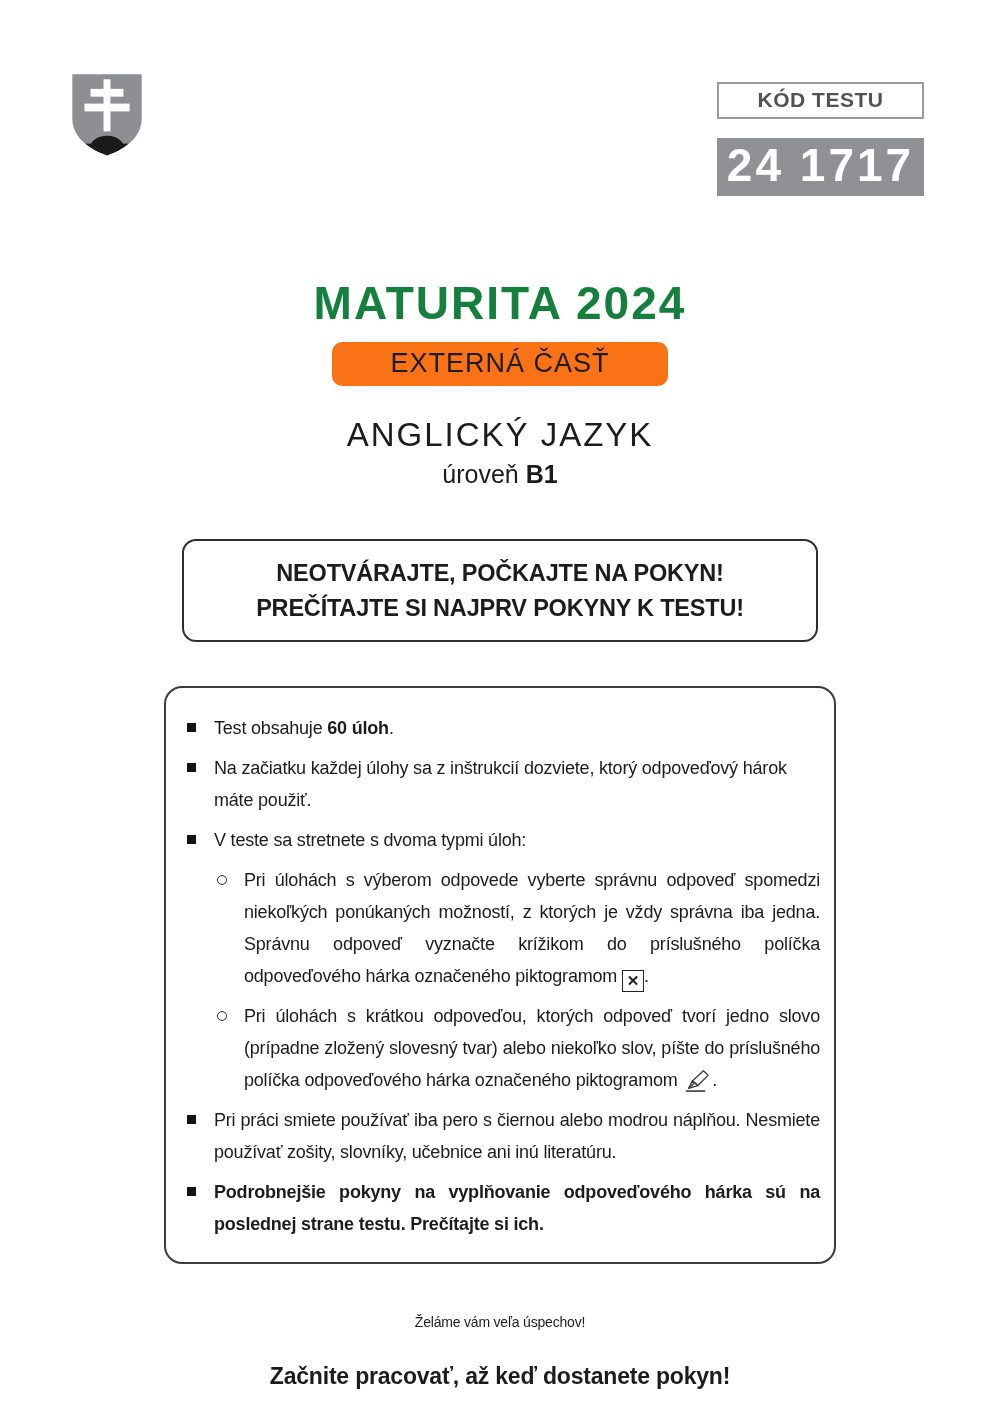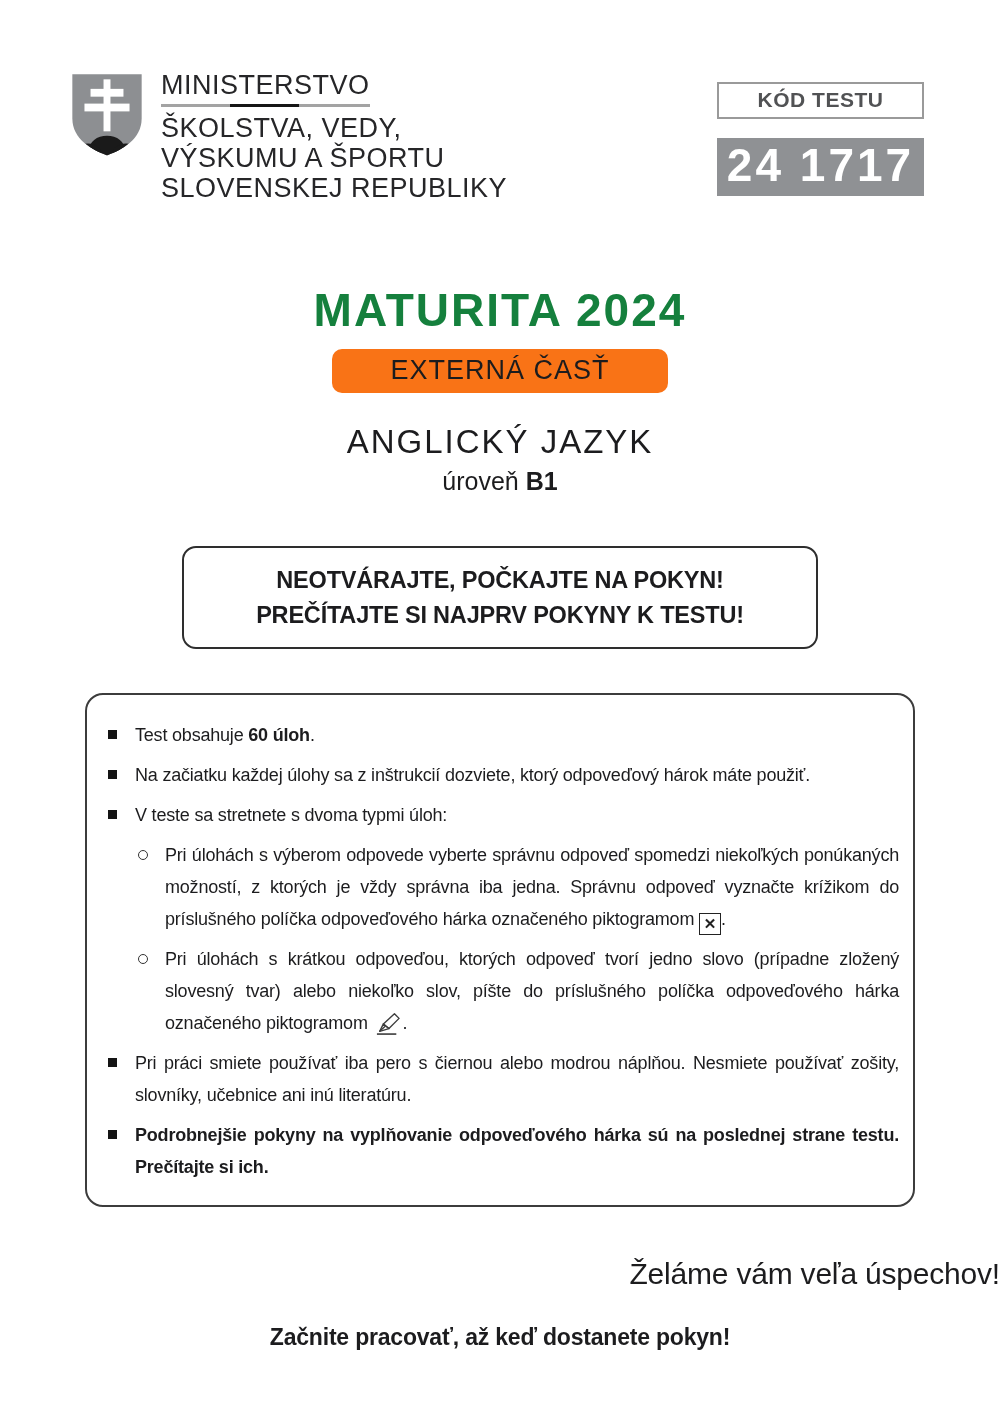--- a/index.html
+++ b/index.html
@@ -30,39 +30,39 @@
   .badge{display:inline-block;background:#f97316;border-radius:10px;
     padding:8px 58px 9px;font-size:27px;font-weight:normal;letter-spacing:1px;line-height:1;}
   .subject{text-align:center;margin-top:32px;font-size:33px;letter-spacing:2px;line-height:1;}
   .level{text-align:center;margin-top:11px;font-size:25px;line-height:1;}
   .level .b{font-weight:bold;}
   
   .warning-box{width:636px;margin:52px auto 0;border:2.5px solid #2e2e2e;border-radius:14px;
     padding:15px 10px 14px;text-align:center;box-sizing:border-box;}
   .warning-box .wline{font-size:23.5px;font-weight:bold;line-height:35px;letter-spacing:-.2px;}
   
-  .instr-box{width:830px;margin:44px auto 0;border:2px solid #3c3c3c;border-radius:18px;
+  .instr-box{width:672px;margin:44px auto 0;border:2px solid #3c3c3c;border-radius:18px;
     padding:24px 14px 14px 18px;box-sizing:border-box;}
   .item{display:flex;margin-bottom:8px;font-size:18px;letter-spacing:-.2px;line-height:32px;}
   .item .marker{flex:none;width:30px;position:relative;}
   .sq{position:absolute;left:3px;top:11px;width:9px;height:9px;background:#141414;}
   .ci{position:absolute;left:3px;top:11px;width:8px;height:8px;border:1.5px solid #333;
       border-radius:50%;background:#fff;}
   .item .txt{flex:1;}
   .just .txt{text-align:justify;}
   .sub{margin-left:30px;}
   .bold-item{font-weight:bold;}
   .b{font-weight:bold;}
   
   .xbox{display:inline-block;width:20px;height:20px;border:1.5px solid #222;
     text-align:center;line-height:19px;font-weight:bold;font-size:15px;letter-spacing:0;
     vertical-align:-4px;color:#222;}
   .pen-svg{vertical-align:-6px;}
   
-  .wish{text-align:right;margin-top:50px;font-size:30px;letter-spacing:-.2px;}
+  .wish{text-align:center;margin-top:50px;font-size:14px;letter-spacing:-.2px;}
   .start{text-align:center;margin-top:33px;font-size:23px;font-weight:bold;letter-spacing:-.2px;}
 </style>
 </head>
 <body>
 
 <div class="page">
 
   <div class="header">
     <div class="brand">
       <svg class="shield" viewBox="0 0 90 100">
@@ -78,29 +78,20 @@
             <rect x="26" y="21" width="38" height="9"></rect>
             <rect x="19" y="38" width="52" height="9"></rect>
           </g>
           <g fill="#1a1a1a">
             <ellipse cx="45" cy="92" rx="21" ry="17"></ellipse>
             <ellipse cx="23" cy="99" rx="17" ry="15"></ellipse>
             <ellipse cx="67" cy="99" rx="17" ry="15"></ellipse>
           </g>
         </g>
       </svg>
-      <div class="ministry">
-        <div class="min-top">
-          <div>MINISTERSTVO</div>
-          <div class="min-underline"></div>
-        </div>
-        <div>ŠKOLSTVA, VEDY,</div>
-        <div>VÝSKUMU A ŠPORTU</div>
-        <div>SLOVENSKEJ REPUBLIKY</div>
-      </div>
     </div>
 
     <div class="code-block">
       <div class="code-label-box">KÓD TESTU</div>
       <div class="code-value-box">24 1717</div>
     </div>
   </div>
 
   <div class="title-main">MATURITA 2024</div>
   <div class="badge-wrap">

